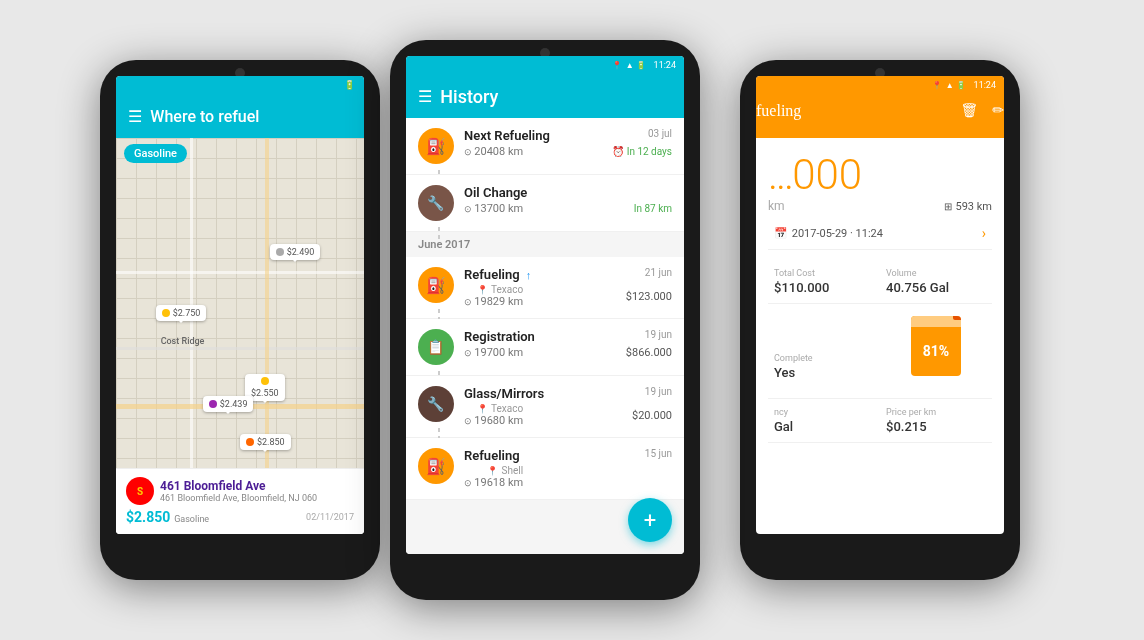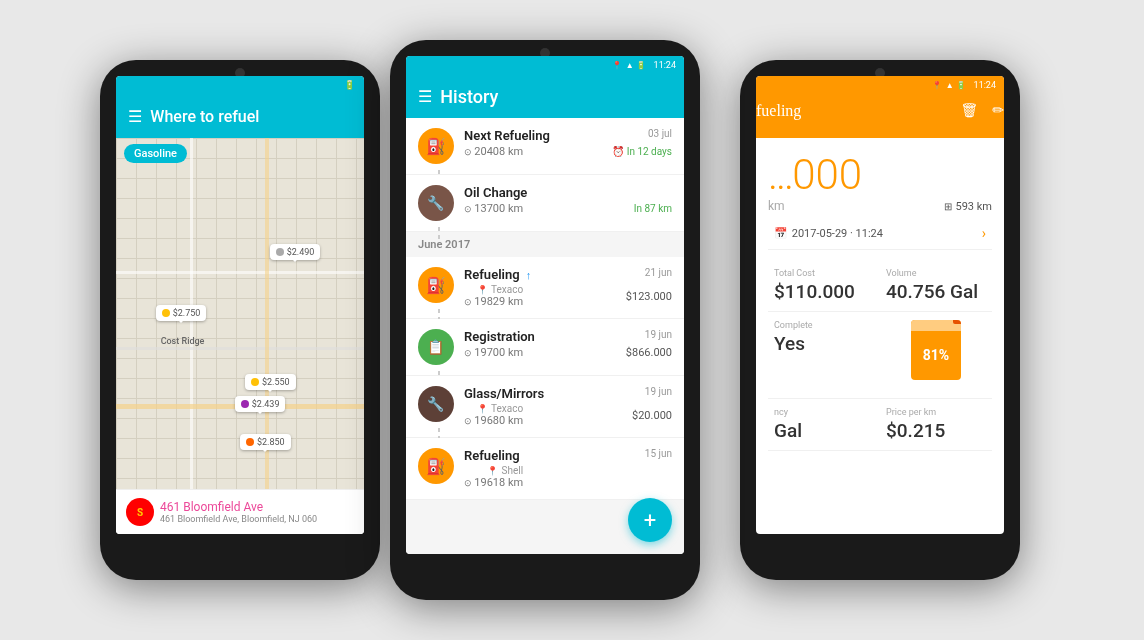--- a/index.html
+++ b/index.html
@@ -199,21 +199,21 @@
     .shell-logo {
       width: 28px; height: 28px;
       background: #ff0000;
       border-radius: 50%;
       display: flex; align-items: center; justify-content: center;
       color: #ffcc00;
       font-size: 10px;
       font-weight: bold;
     }
     .station-info { flex: 1; }
-    .station-name { font-size: 12px; font-weight: 400; color: #ec4899; }
+    .station-name { font-size: 12px; font-weight: 700; color: #4c1d95; }
     .station-addr { font-size: 9px; color: #888; }
     .station-price-row {
       display: flex;
       align-items: center;
       justify-content: space-between;
       margin-top: 2px;
     }
     .station-price { color: #00bcd4; font-size: 14px; font-weight: 700; }
     .station-type { font-size: 9px; color: #888; }
     .station-date { font-size: 9px; color: #aaa; }
@@ -337,21 +337,21 @@
       display: grid;
       grid-template-columns: 1fr 1fr;
       gap: 0;
       margin-top: 10px;
     }
     .detail-cell {
       padding: 8px 6px;
       border-bottom: 1px solid #f0f0f0;
     }
     .detail-cell-label { font-size: 9px; color: #aaa; margin-bottom: 2px; }
-    .detail-cell-value { font-size: 19px; font-weight: 500; color: #333; }
+    .detail-cell-value { font-size: 13px; font-weight: 500; color: #333; }
 
     .detail-date-row {
       display: flex;
       align-items: center;
       justify-content: space-between;
       padding: 8px 6px;
       border-bottom: 1px solid #f0f0f0;
     }
     .detail-date-left { display: flex; align-items: center; gap: 4px; font-size: 11px; color: #555; }
     .detail-chevron { color: #ff9800; font-size: 14px; }
@@ -449,43 +449,50 @@
         <div class="gasoline-badge">Gasoline</div>
 
         <div class="price-bubble" style="top:28%;left:62%;">
           <span class="fuel-dot" style="background:#aaa;"></span>
           <span>$2.490</span>
         </div>
         <div class="price-bubble" style="top:44%;left:16%;">
           <span class="fuel-dot" style="background:#ffc107;"></span>
           <span>$2.750</span>
         </div>
-        <div class="price-bubble" style="top:62%;left:52%;">
+        <div class="price-bubble" style="top:62%;left:52%;flex-direction:column;">
           <span class="fuel-dot" style="background:#ffc107;"></span>
           <span>$2.550</span>
         </div>
-        <div class="price-bubble" style="top:68%;left:35%;margin-left:32px;">
+        <div class="price-bubble" style="top:68%;left:35%;">
           <span class="fuel-dot" style="background:#9c27b0;"></span>
           <span>$2.439</span>
         </div>
         <div class="price-bubble" style="top:78%;left:50%;">
           <span class="fuel-dot" style="background:#ff6600;"></span>
           <span>$2.850</span>
         </div>
       </div>
 
       <div class="more-bar">▲  MORE</div>
 
       <div class="map-bottom">
         <div class="station-row">
           <div class="shell-logo">S</div>
           <div class="station-info">
             <div class="station-name">461 Bloomfield Ave</div>
             <div class="station-addr">461 Bloomfield Ave, Bloomfield, NJ 060</div>
           </div>
+        </div>
+        <div class="station-price-row">
+          <div>
+            <span class="station-price">$2.850</span>
+            <span class="station-type"> <span>Gasoline</span></span>
+          </div>
+          <div class="station-date">02/11/2017</div>
         </div>
       </div>
     </div>
   </div>
 
   <div class="phone phone-center">
     <div class="phone-camera"></div>
     <div class="phone-screen" style="position:relative;">
 
       <div class="status-bar dark">
@@ -681,21 +688,21 @@
             <div class="detail-cell-label">Total Cost</div>
             <div class="detail-cell-value">$110.000</div>
           </div>
           <div class="detail-cell">
             <div class="detail-cell-label">Volume</div>
             <div class="detail-cell-value">40.756 Gal</div>
           </div>
         </div>
 
         <div class="detail-bottom">
-          <div style="padding:8px 6px;">
+          <div style="padding:8px 6px;margin-top:41px;">
             <div class="detail-cell-label">Complete</div>
             <div class="detail-cell-value">Yes</div>
           </div>
           <div class="tank-visual">
             <div class="tank-shape">
               <div class="tank-nozzle"></div>
               <span class="tank-percent">81%</span>
             </div>
           </div>
         </div>

